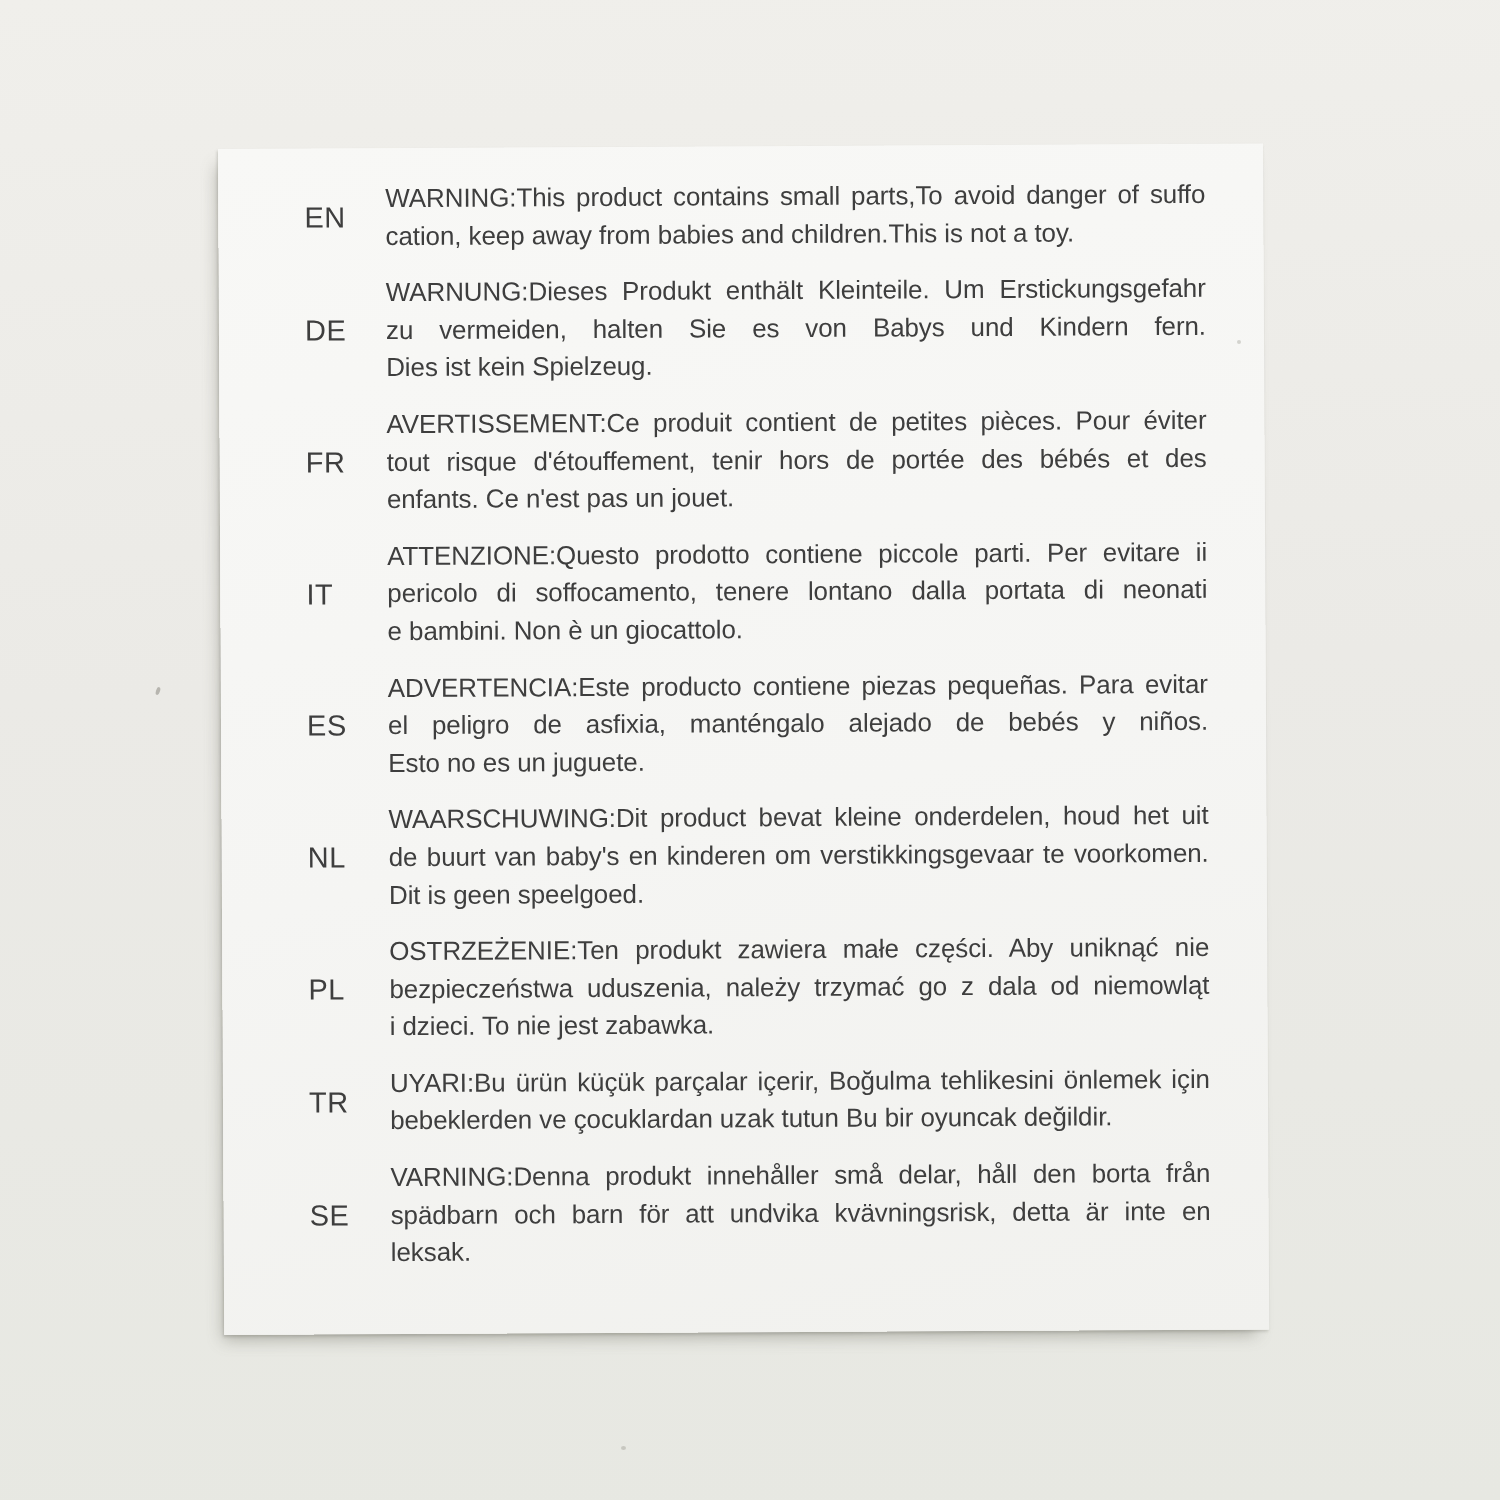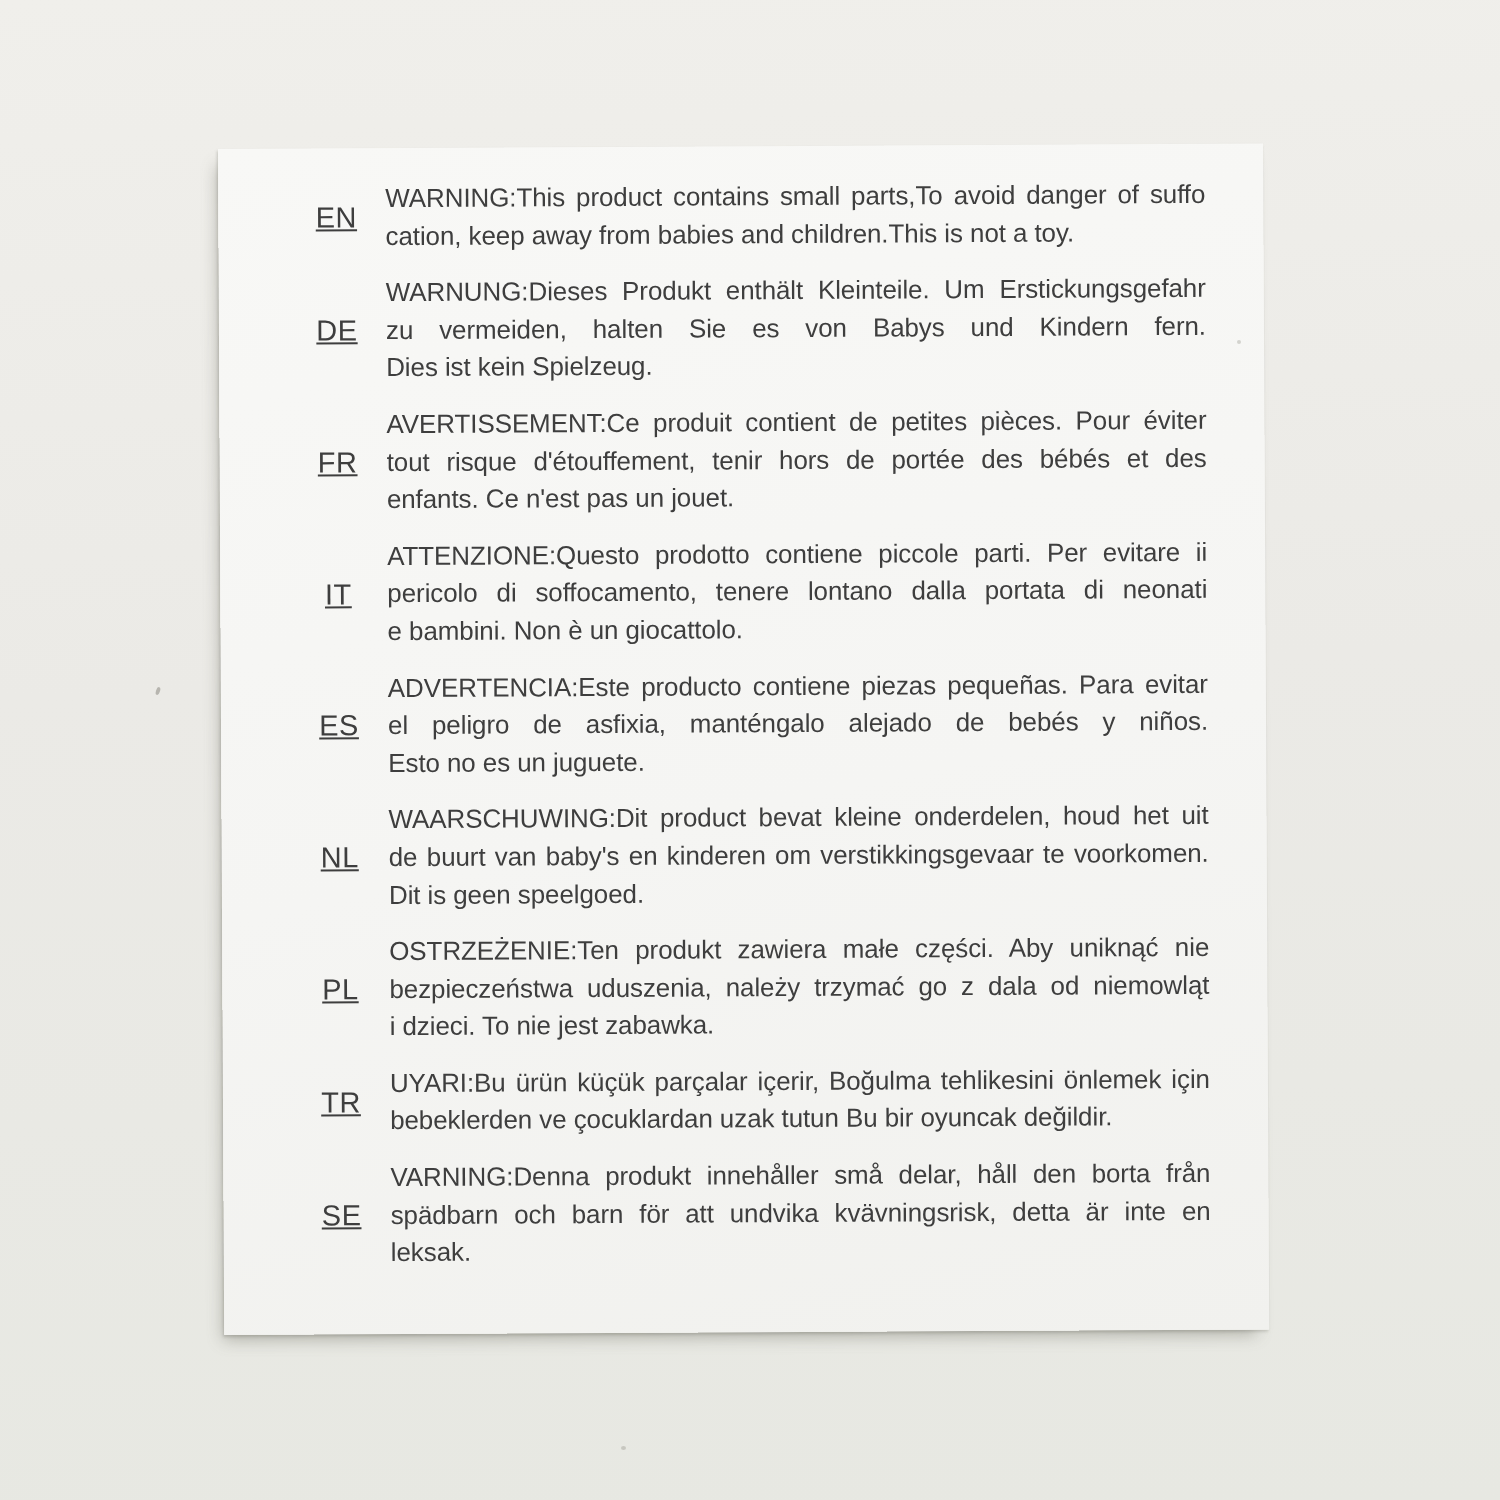--- a/index.html
+++ b/index.html
@@ -31,25 +31,24 @@
       -1px 2px 3px rgba(104, 104, 94, 0.28);
   }
   .row {
     display: flex;
     margin-bottom: 19px;
   }
   .code {
     width: 64px;
     margin-left: 86px;
     align-self: center;
-    text-align: center;
+    text-align: left;
     font-size: 29px;
     letter-spacing: 0.5px;
     color: var(--ink, #3e3e3e);
-    text-decoration: underline;
   }
   .text {
     width: 820px;
     margin-left: 17px;
     font-size: 26px;
     line-height: 37.6px;
     color: var(--ink, #3e3e3e);
   }
   .line {
     white-space: nowrap;

